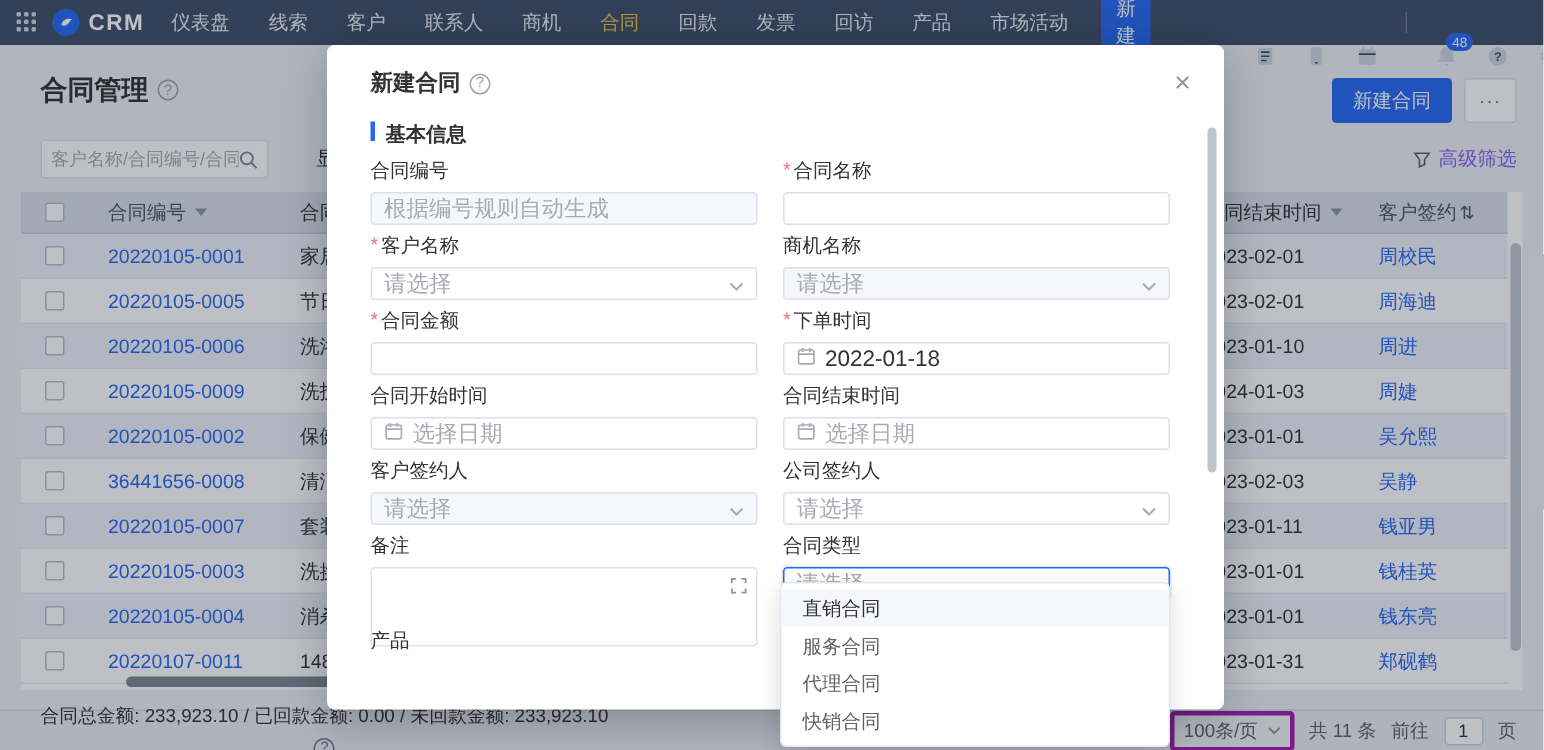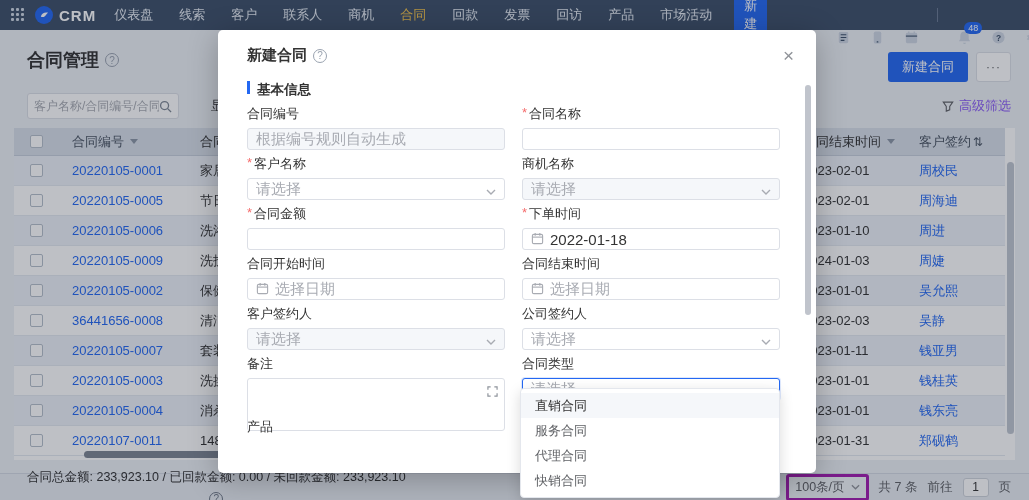--- a/index.html
+++ b/index.html
@@ -384,21 +384,21 @@
     <span>合同总金额: 233,923.10 / 已回款金额: 0.00 / 未回款金额: 233,923.10</span>
     <span class="help-circ" style="border-color:#707a88;color:#707a88;">?</span>
   </div>
   <div class="pager">
     <span class="pgsize">
       <span>100条/页</span>
       <svg width="9" height="6" viewBox="0 0 10 6">
           <path d="M1 1 l4 4 l4-4" fill="none" stroke="#909399" stroke-width="1.4"></path>
         </svg>
     </span>
-    <span>共 7 条</span>
+    <span>共 11 条</span>
     <span>前往</span>
     <span class="pg-input">1</span>
     <span>页</span>
   </div>
 </div>
 
 <div class="overlay"></div>
 
 <div class="modal">
   <div class="modal-head">

